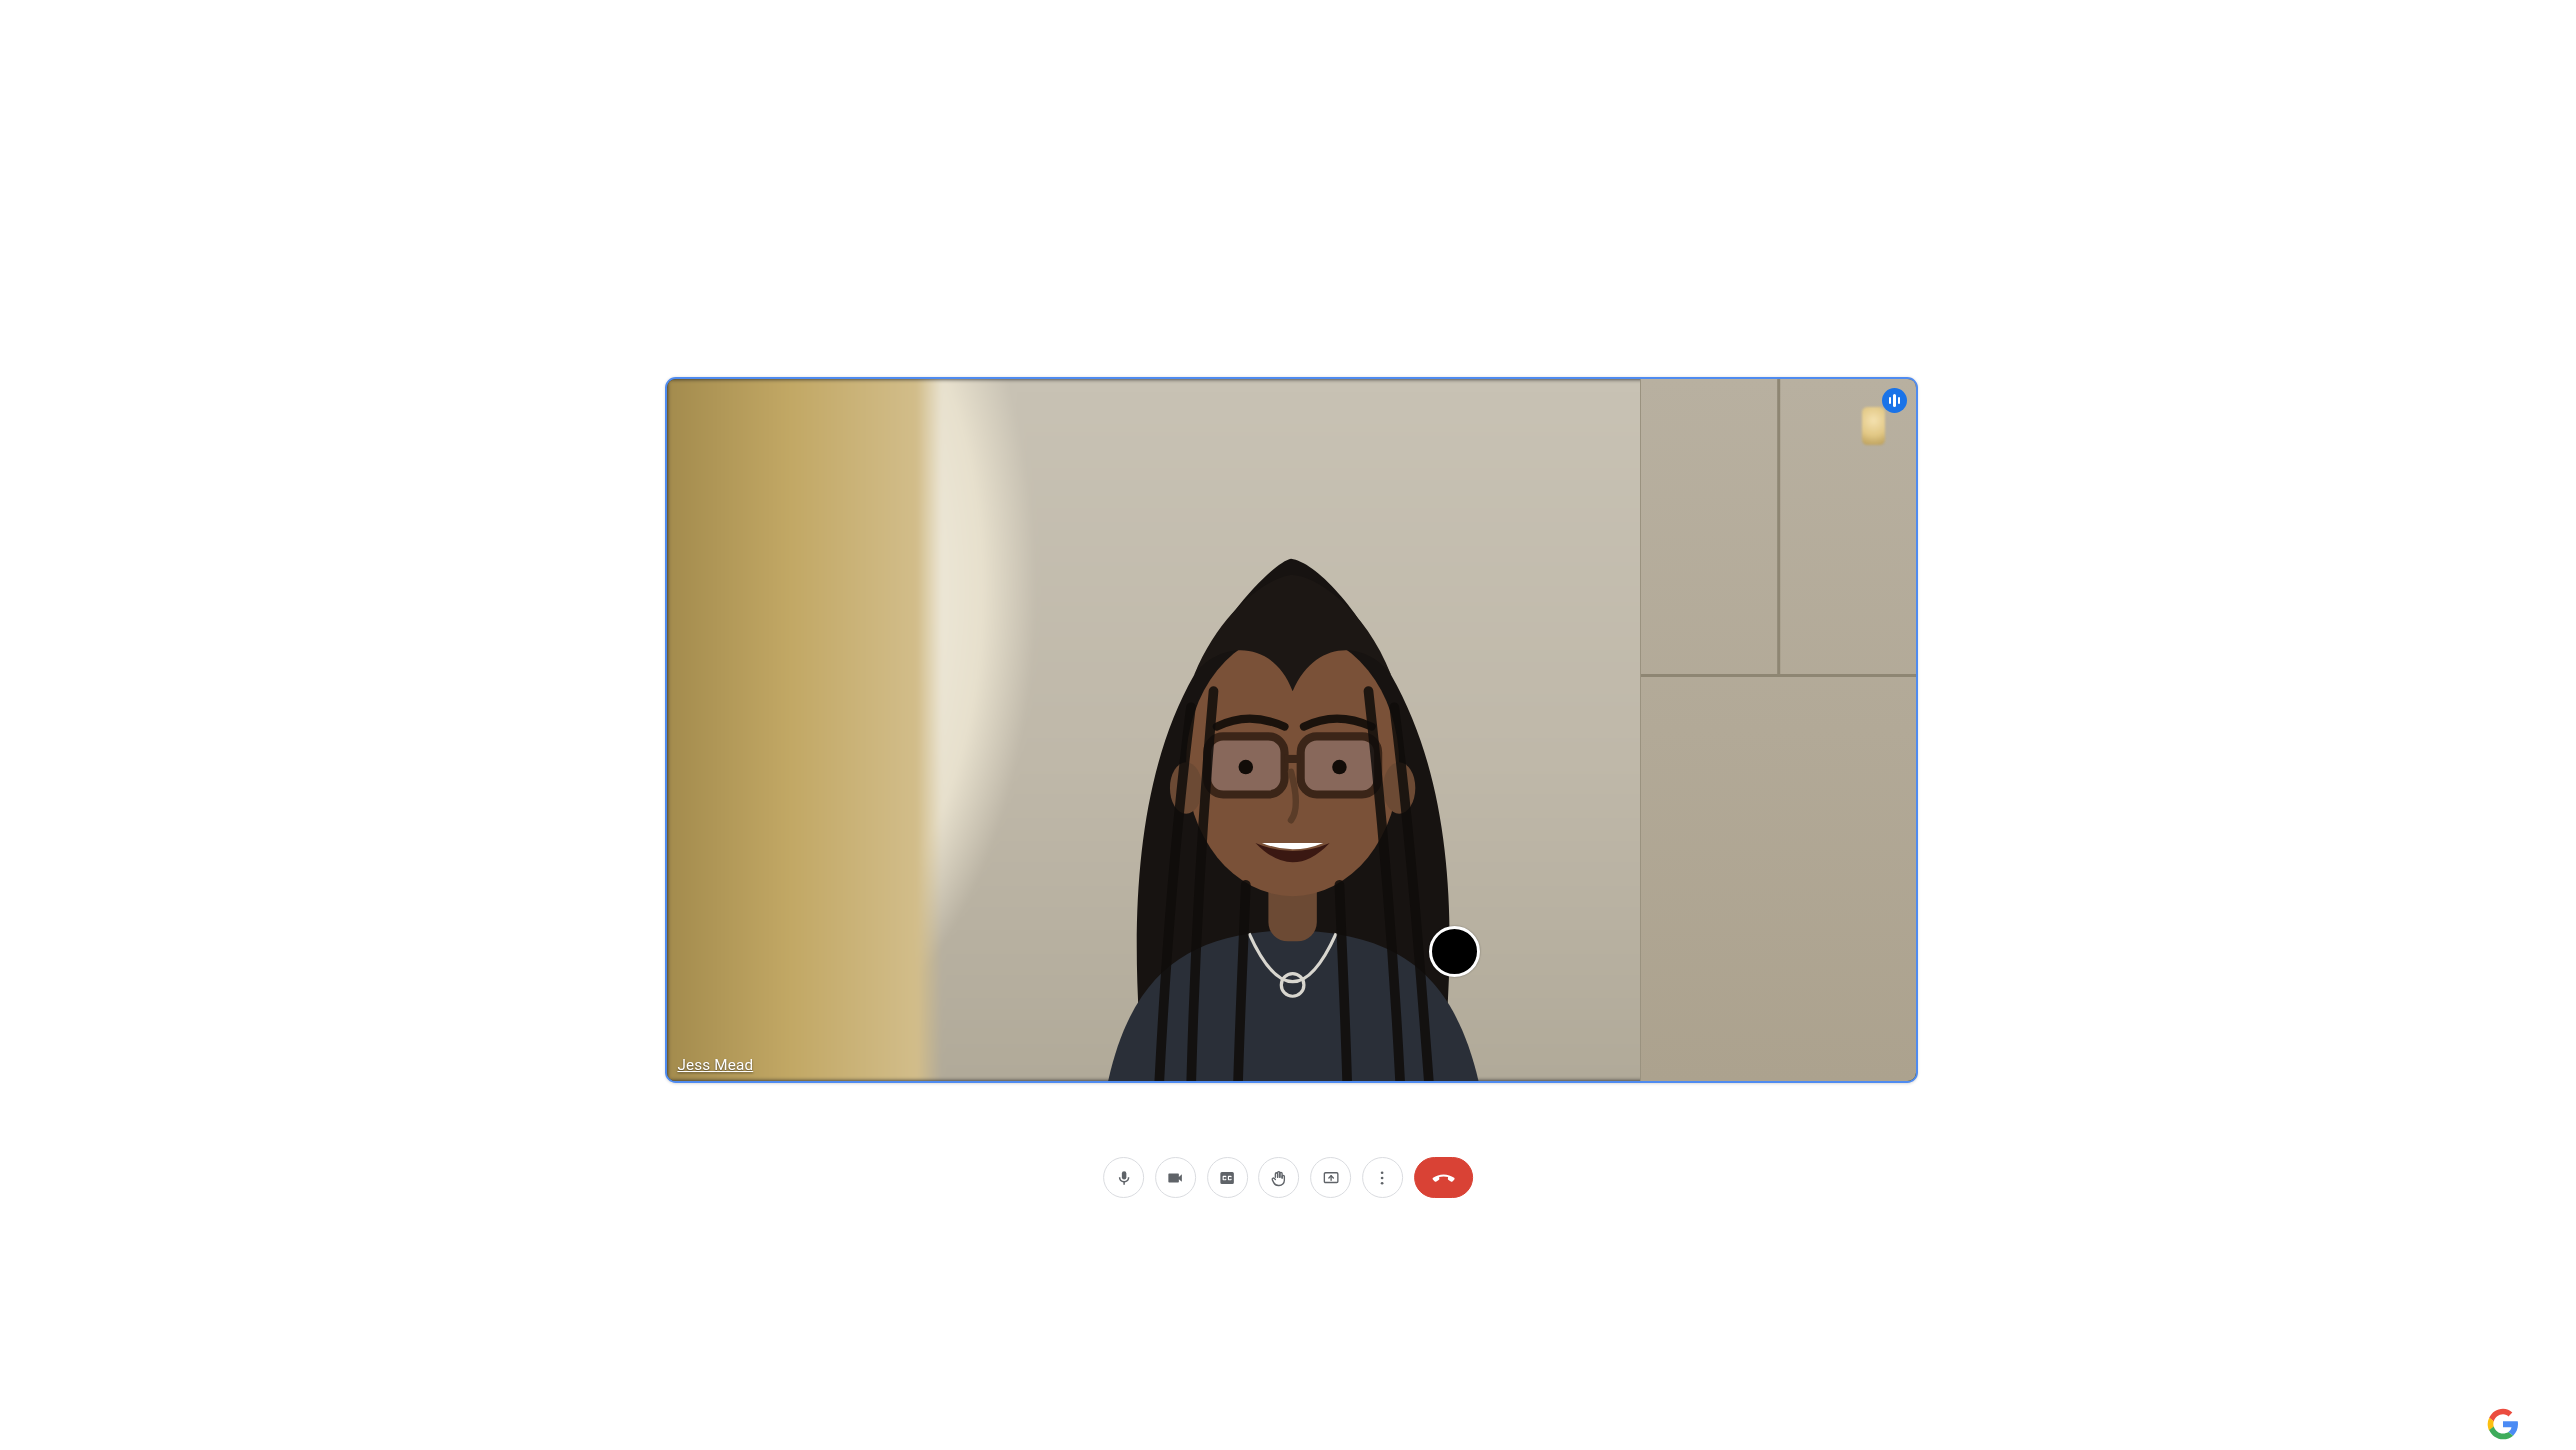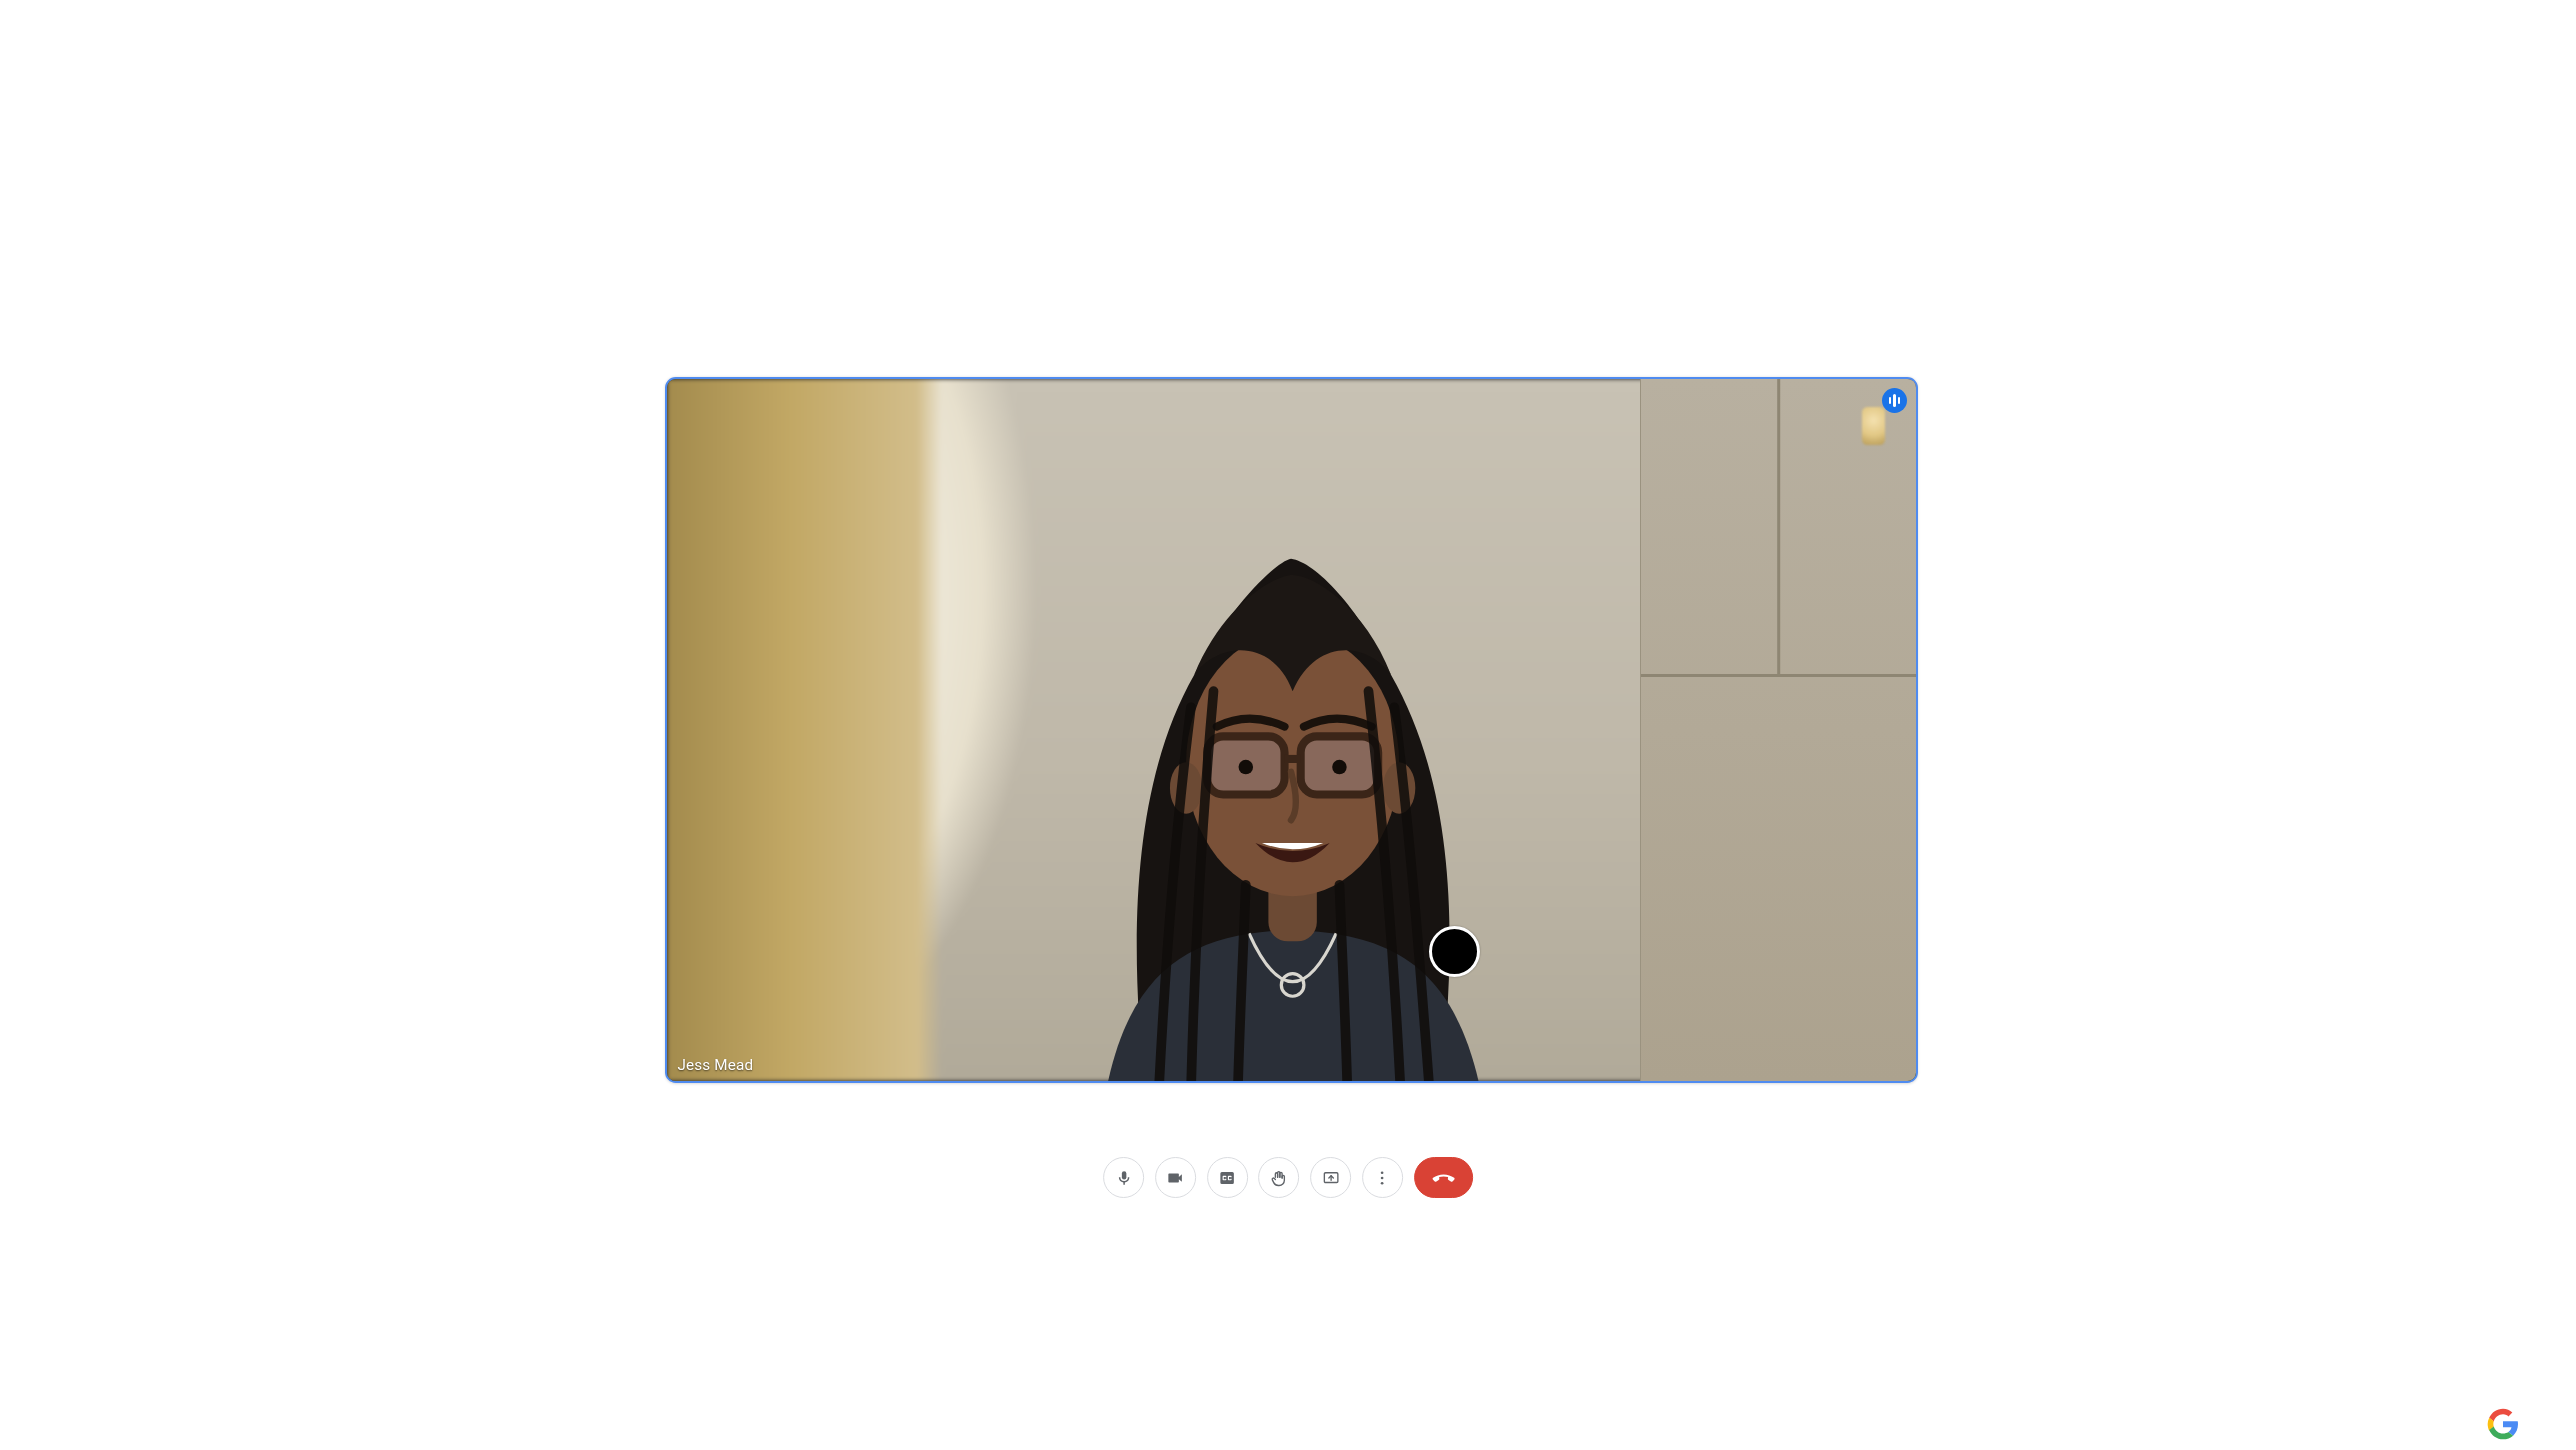--- a/index.html
+++ b/index.html
@@ -123,20 +123,21 @@
 
   .name-overlay {
     position: absolute;
     left: 10.8px;
     bottom: 7.2px;
     color: #fff;
     font-size: 15.2px;
     font-weight: 400;
     text-shadow: 0 0.9px 1.8px rgba(0,0,0,0.6);
     letter-spacing: 0.2px;
+    text-decoration: underline;
   }
 
   .cursor-ring {
     position: absolute;
     left: 61%;
     top: 78%;
     width: 45px;
     height: 45px;
     border: 3.6px solid #fefefe;
     background: #000;

